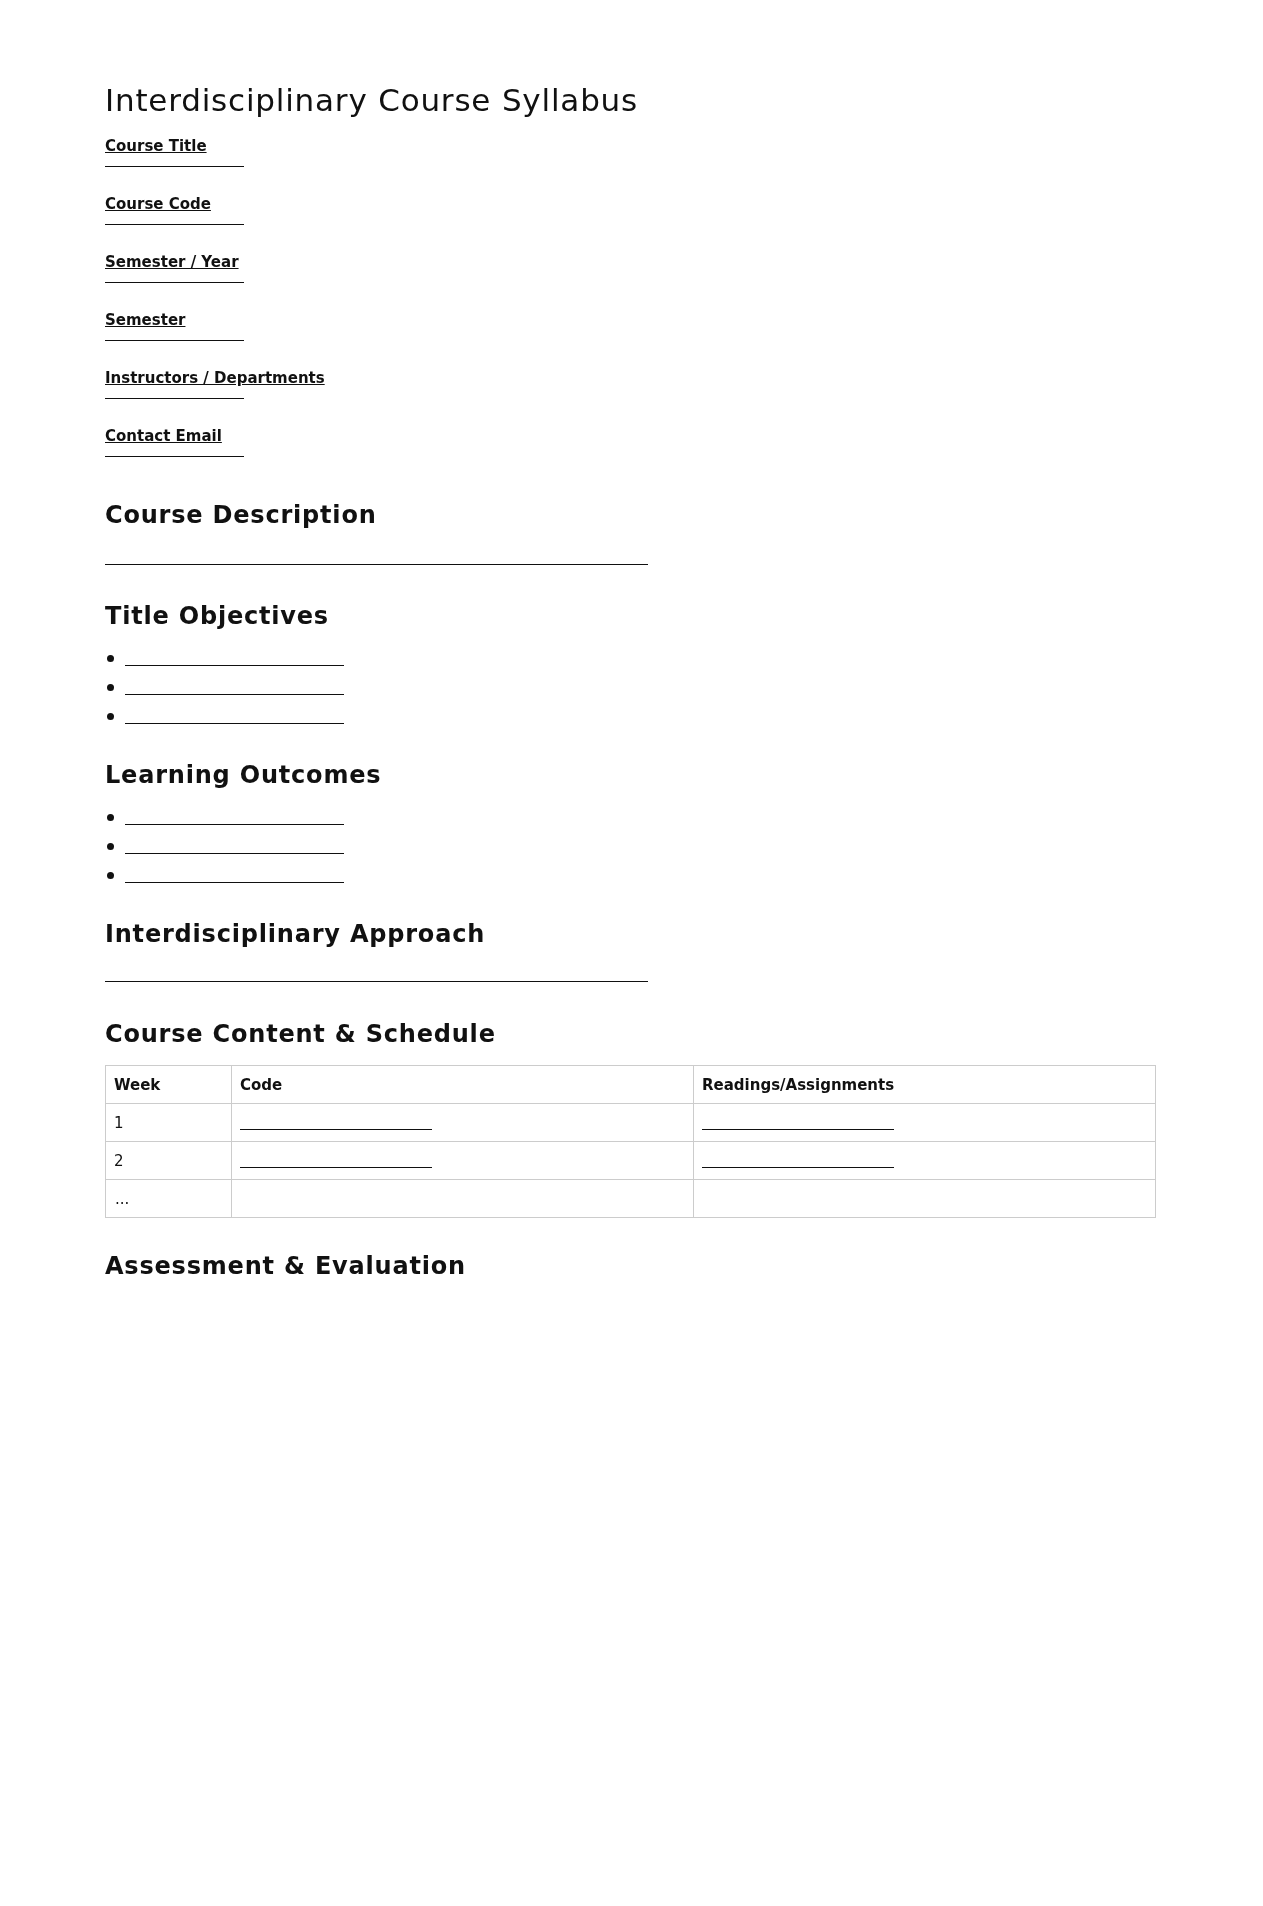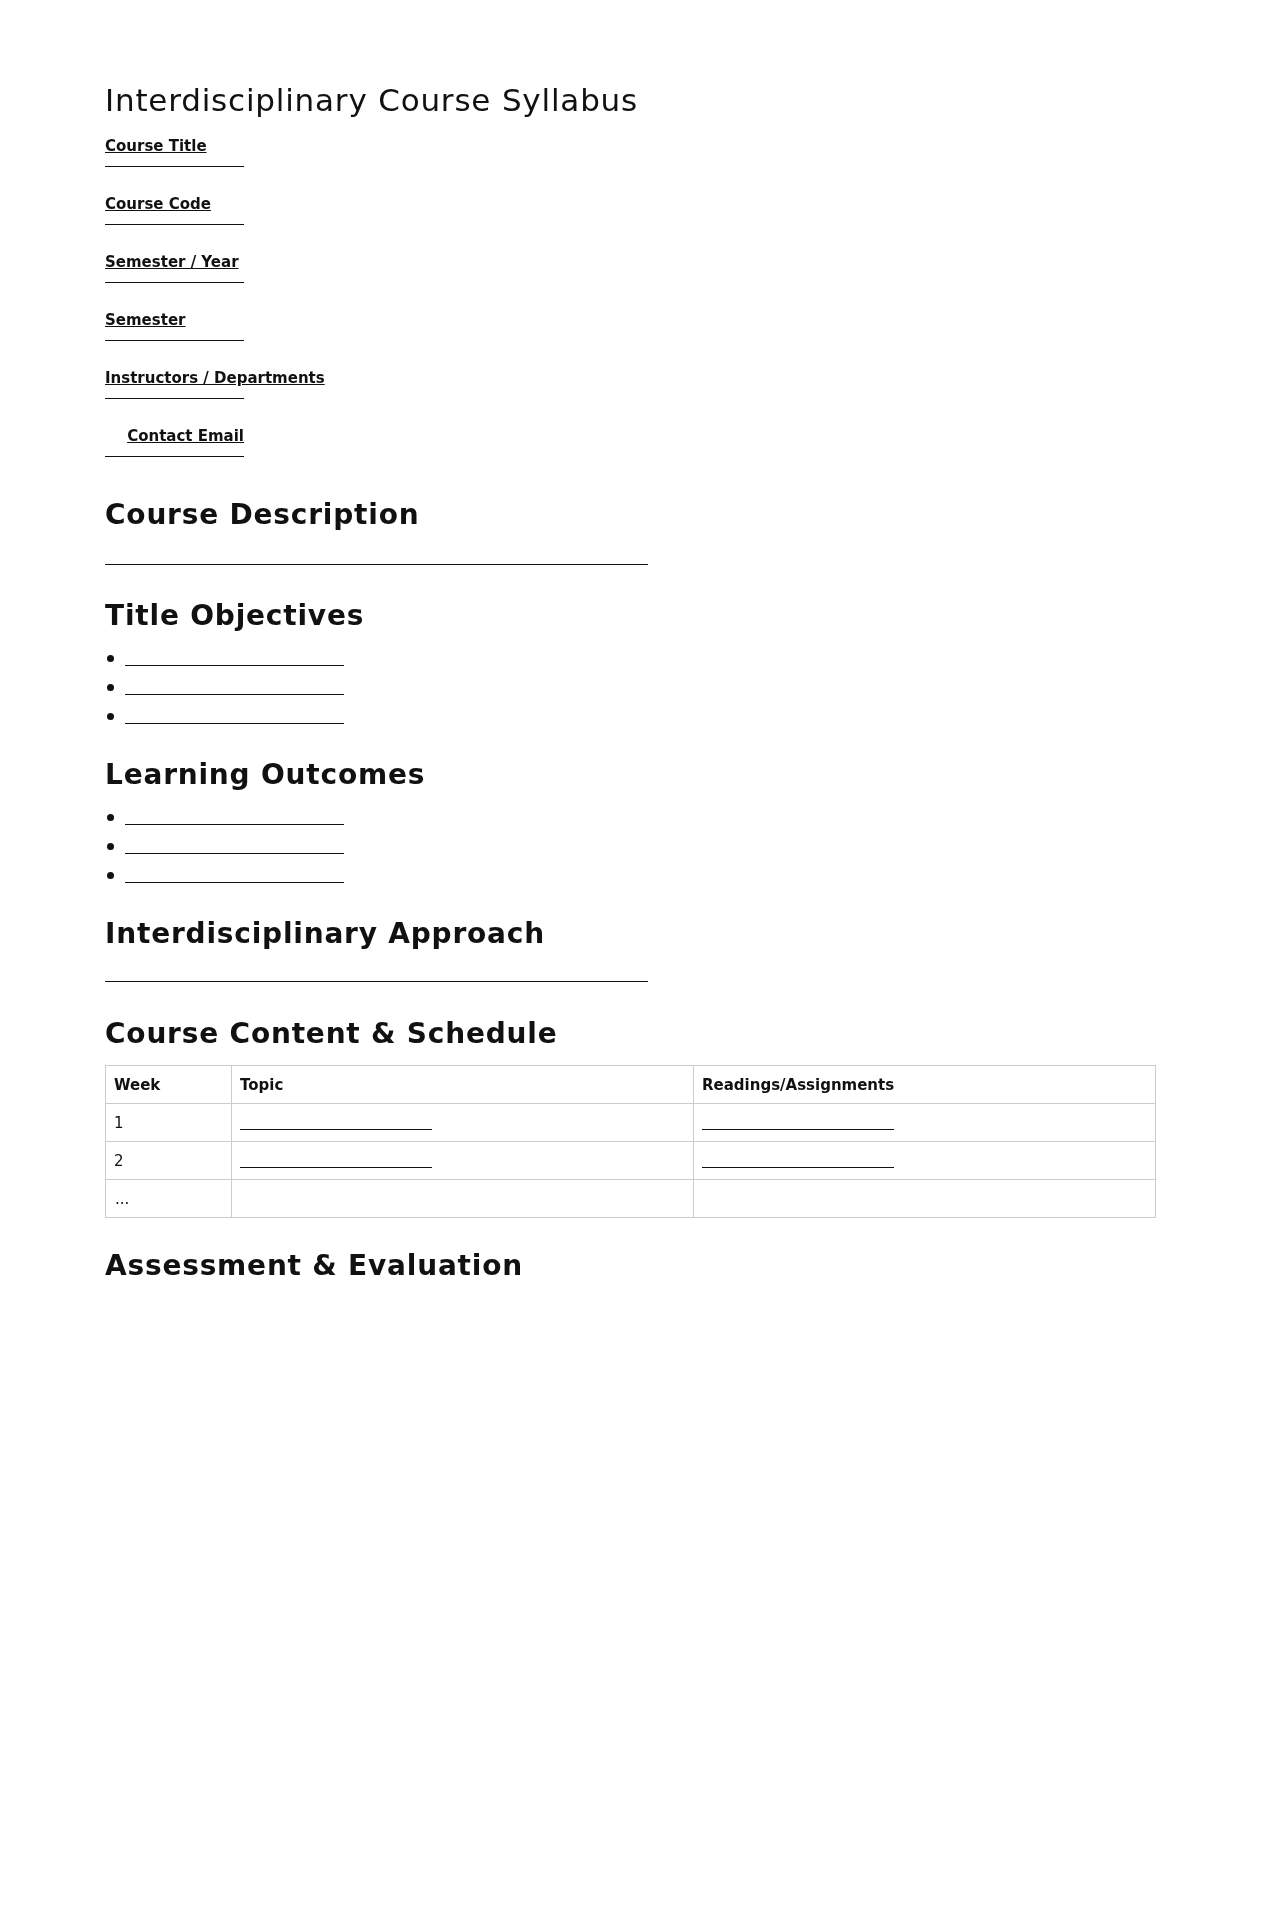--- a/index.html
+++ b/index.html
@@ -42,21 +42,21 @@
     .blank-short {
       margin-top: 10px;
       width: 139px;
       border-bottom: 1px solid #111;
       height: 0;
     }
     h2 {
       margin: 0;
       position: absolute;
       left: 0;
-      font-size: 28px;
+      font-size: 24px;
       font-weight: 600;
       letter-spacing: 0.8px;
       line-height: 30px;
       white-space: nowrap;
     }
     .blank-long {
       position: absolute;
       left: 0;
       width: 543px;
       border-bottom: 1px solid #111;
@@ -145,21 +145,21 @@
     <div class="blank-short"></div>
   </div>
   <div class="field" style="top:310px;">
     <div class="field-label">Semester</div>
     <div class="blank-short"></div>
   </div>
   <div class="field" style="top:368px;">
     <div class="field-label">Instructors / Departments</div>
     <div class="blank-short"></div>
   </div>
-  <div class="field" style="top:426px;text-align:right;">
+  <div class="field" style="top:426px;">
     <div class="field-label">Contact Email</div>
     <div class="blank-short"></div>
   </div>
 
   <h2 style="top:500px;">Course Description</h2>
   <div class="blank-long" style="top:564px;"></div>
 
   <h2 style="top:601px;">Title Objectives</h2>
   <ul class="blank-list" style="top:651px;">
     <li>
@@ -198,21 +198,21 @@
   <h2 style="top:1019px;">Course Content &amp; Schedule</h2>
   <table class="schedule">
     <colgroup>
       <col style="width:126px">
       <col style="width:462px">
       <col style="width:462px">
     </colgroup>
     <thead>
       <tr>
         <th>Week</th>
-        <th>Topic</th>
+        <th>Code</th>
         <th>Readings/Assignments</th>
       </tr>
     </thead>
     <tbody>
       <tr>
         <td>1</td>
         <td>
             <span class="cell-blank"></span>
           </td>
         <td>

